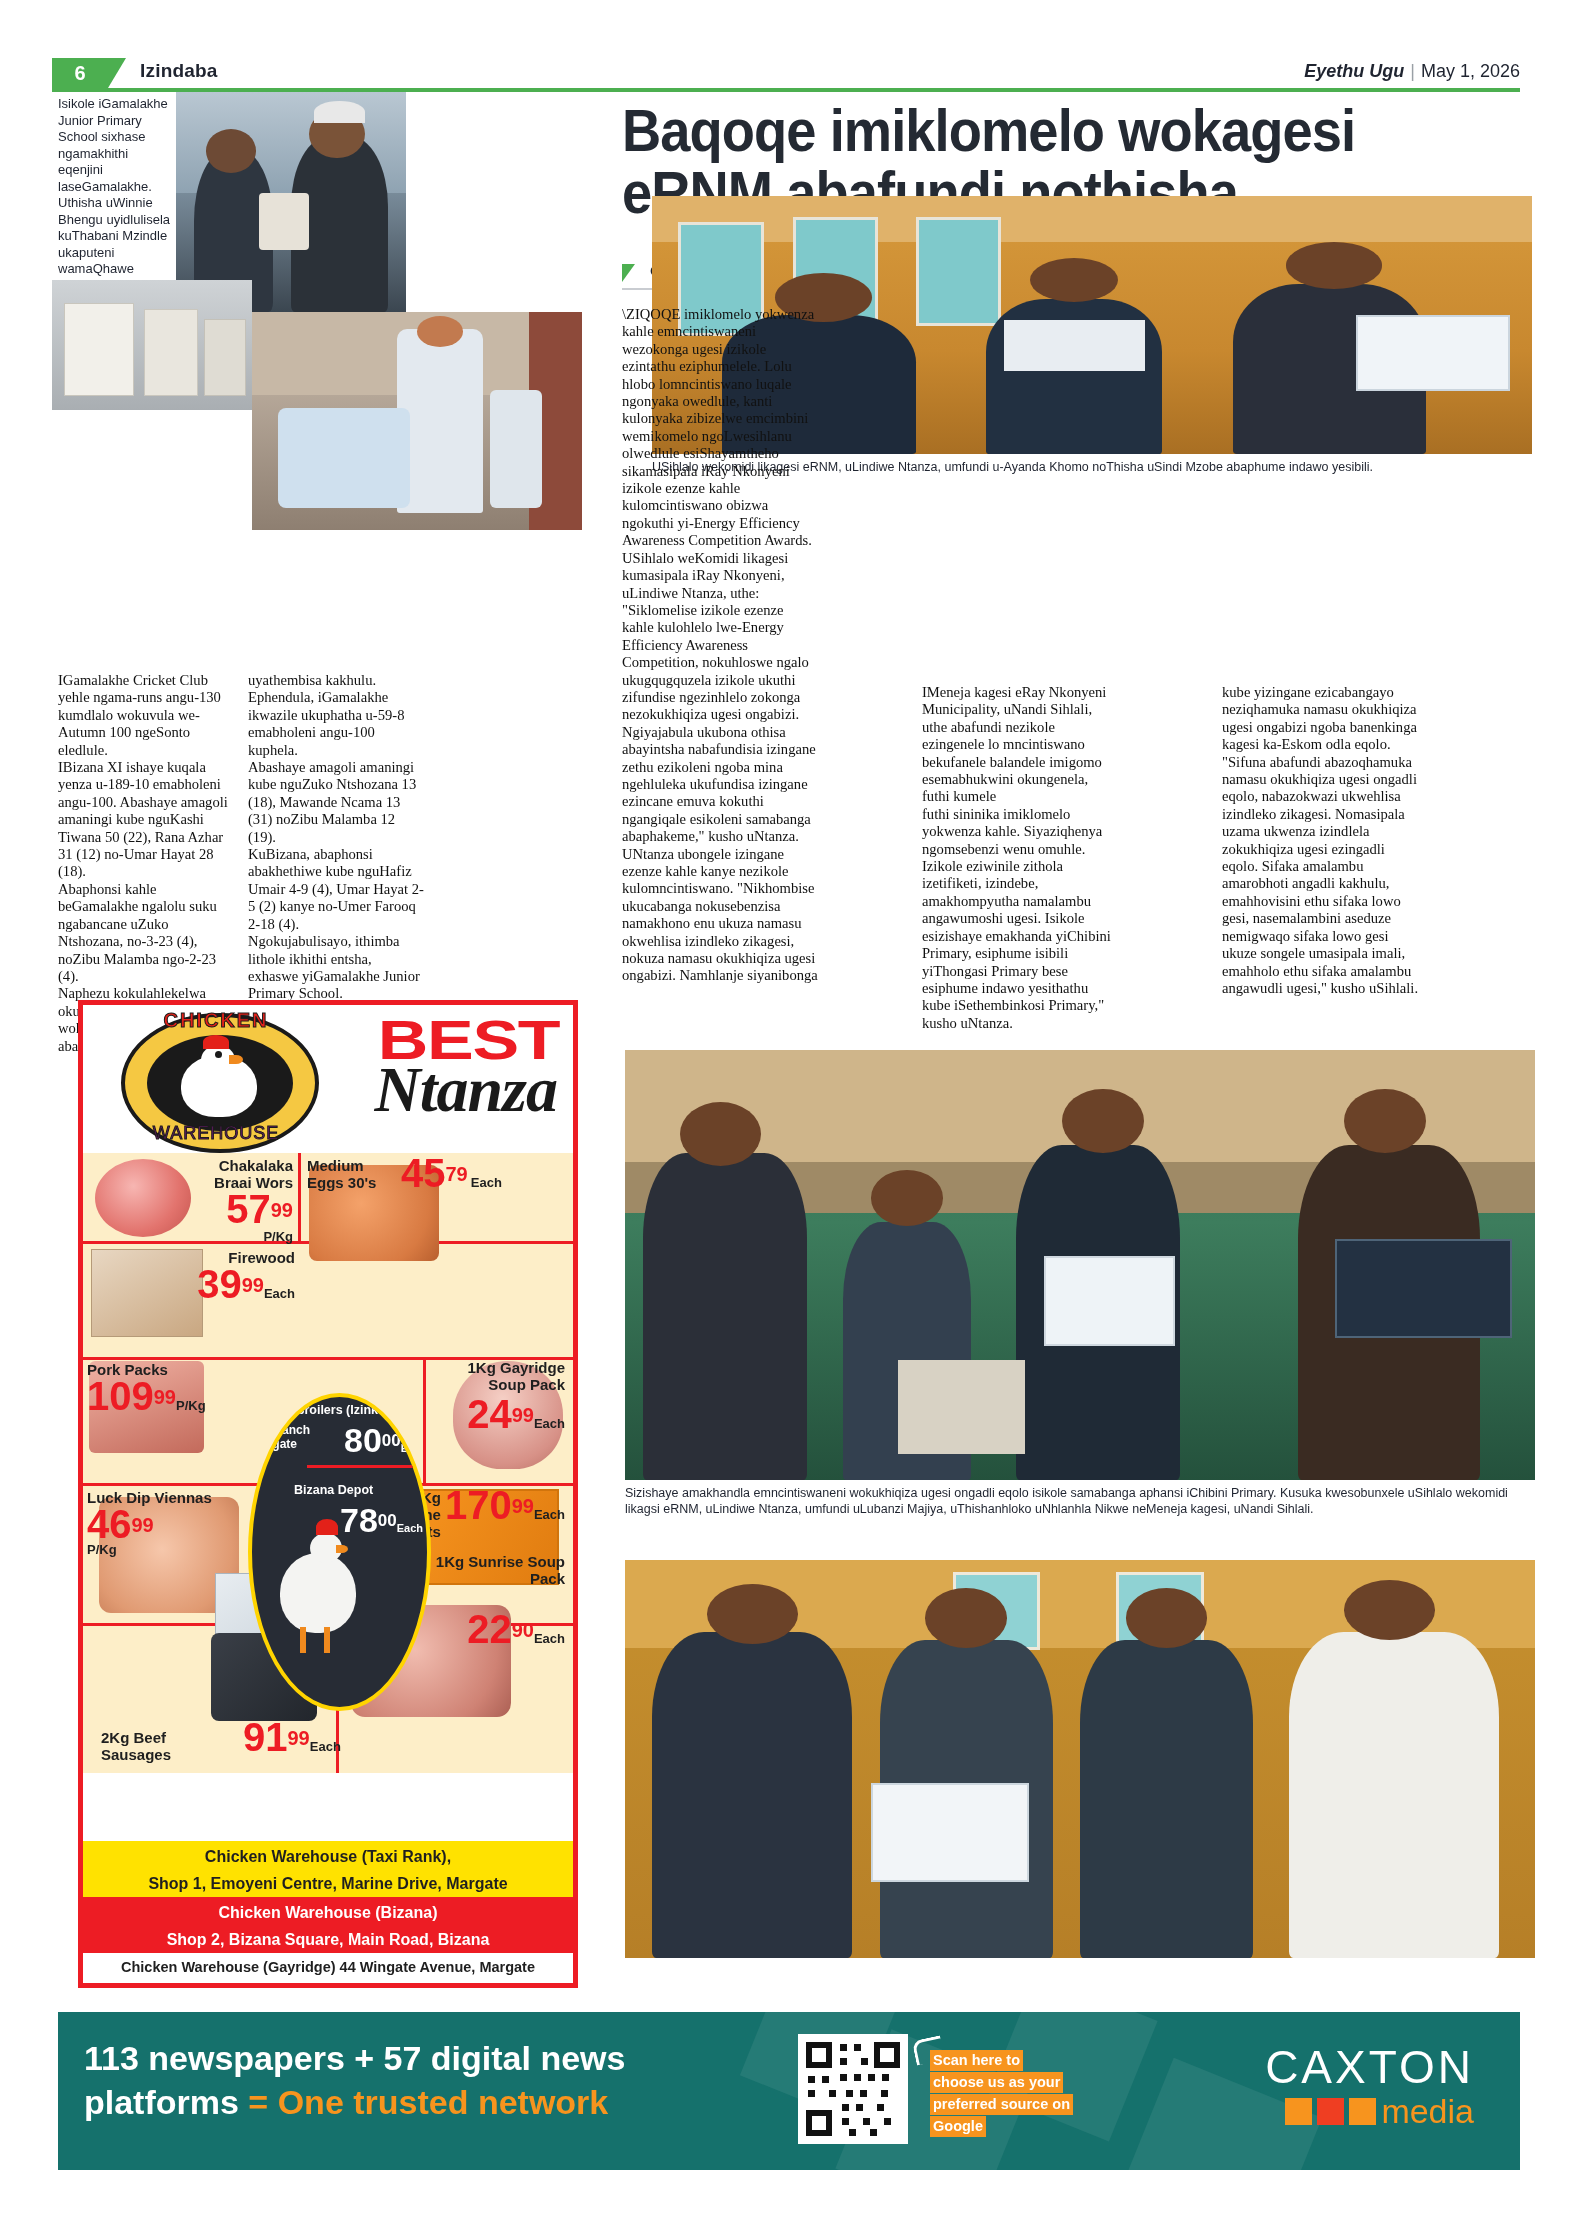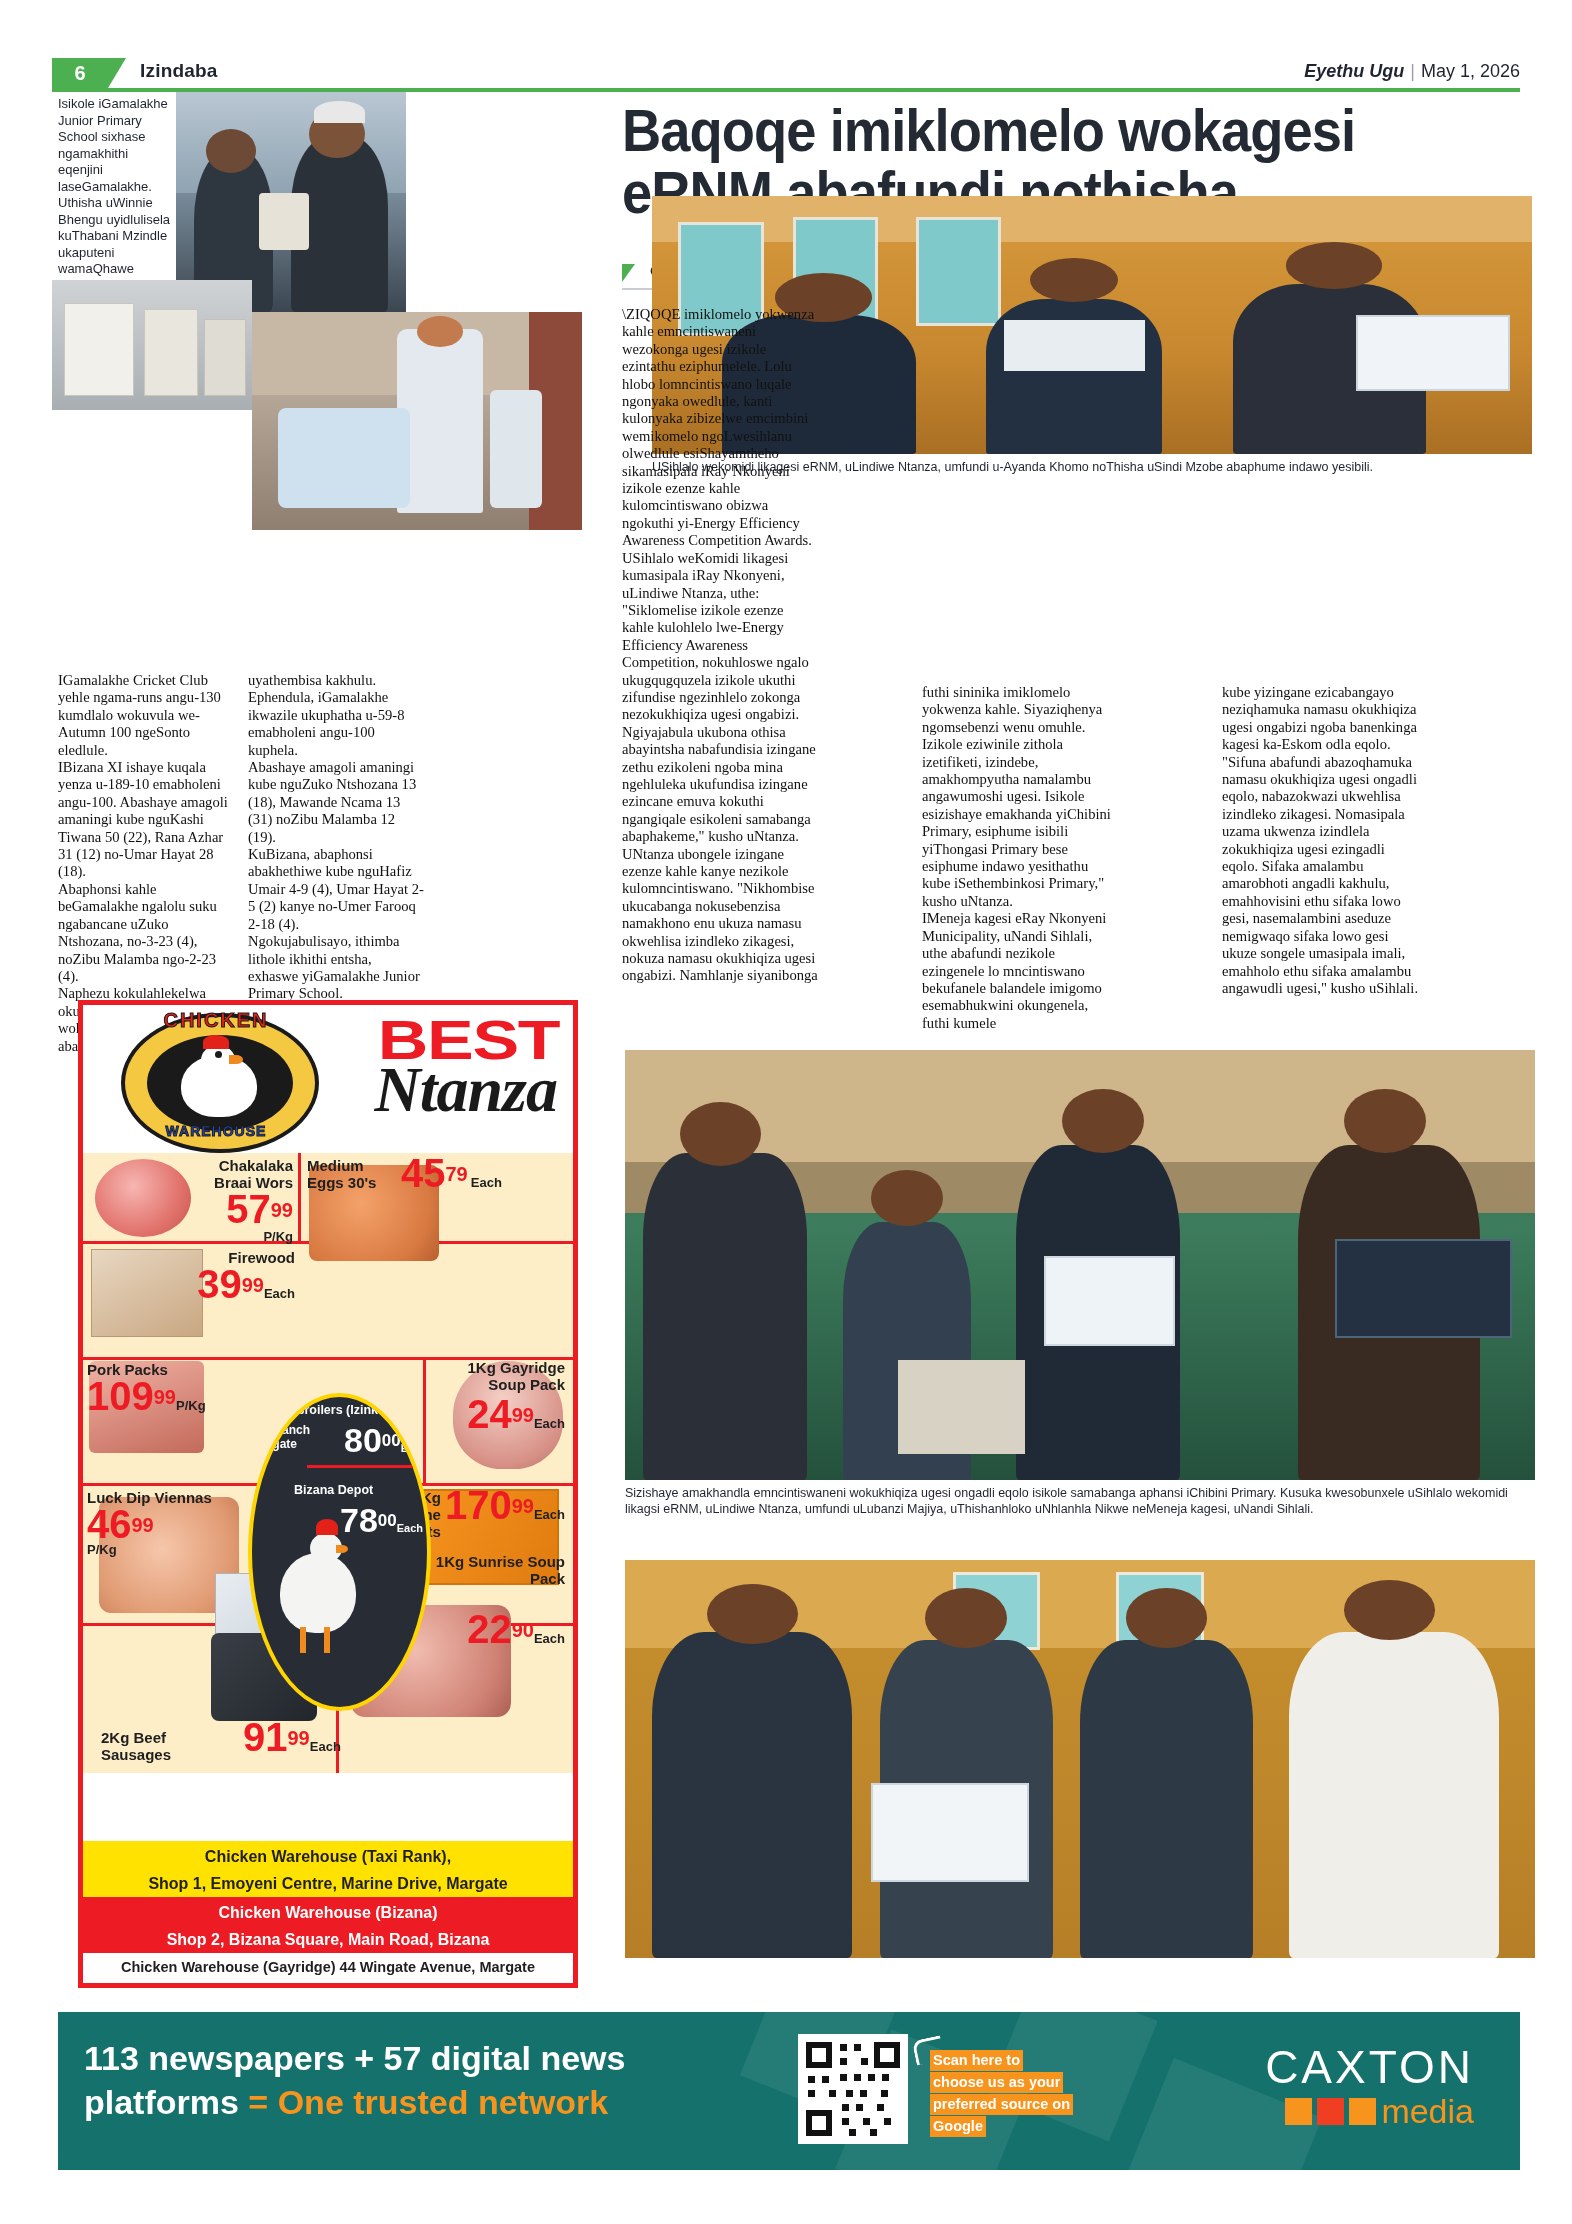--- a/index.html
+++ b/index.html
@@ -152,22 +152,22 @@
     <div style="position:absolute;left:80%;top:46%;width:17%;height:28%;background:#f0f4f8;border:2px solid #cbd5de;"></div>
   </div>
   <div class="cap" style="left:652px;top:460px;width:880px;">USihlalo wekomidi likagesi eRNM, uLindiwe Ntanza, umfundi u-Ayanda Khomo noThisha uSindi Mzobe abaphume indawo yesibili.</div>
 
   <div class="body-col" style="left:622px;top:306px;width:196px;">
     <p>\ZIQOQE imiklomelo yokwenza kahle emncintiswaneni wezokonga ugesi izikole ezintathu eziphumelele. Lolu hlobo lomncintiswano luqale ngonyaka owedlule, kanti kulonyaka zibizelwe emcimbini wemikomelo ngoLwesihlanu olwedlule esiShayamtheho sikamasipala iRay Nkonyeni izikole ezenze kahle kulomcintiswano obizwa ngokuthi yi-Energy Efficiency Awareness Competition Awards.</p>
     <p>USihlalo weKomidi likagesi kumasipala iRay Nkonyeni, uLindiwe Ntanza, uthe: "Siklomelise izikole ezenze kahle kulohlelo lwe-Energy Efficiency Awareness Competition, nokuhloswe ngalo ukugqugquzela izikole ukuthi zifundise ngezinhlelo zokonga nezokukhiqiza ugesi ongabizi. Ngiyajabula ukubona othisa abayintsha nabafundisia izingane zethu ezikoleni ngoba mina ngehluleka ukufundisa izingane ezincane emuva kokuthi ngangiqale esikoleni samabanga abaphakeme," kusho uNtanza.</p>
     <p>UNtanza ubongele izingane ezenze kahle kanye nezikole kulomncintiswano. "Nikhombise ukucabanga nokusebenzisa namakhono enu ukuza namasu okwehlisa izindleko zikagesi, nokuza namasu okukhiqiza ugesi ongabizi. Namhlanje siyanibonga</p>
   </div>
   <div class="body-col" style="left:922px;top:684px;width:196px;">
+    <p>IMeneja kagesi eRay Nkonyeni Municipality, uNandi Sihlali, uthe abafundi nezikole ezingenele lo mncintiswano bekufanele balandele imigomo esemabhukwini okungenela, futhi kumele</p>
     <p>futhi sininika imiklomelo yokwenza kahle. Siyaziqhenya ngomsebenzi wenu omuhle. Izikole eziwinile zithola izetifiketi, izindebe, amakhompyutha namalambu angawumoshi ugesi. Isikole esizishaye emakhanda yiChibini Primary, esiphume isibili yiThongasi Primary bese esiphume indawo yesithathu kube iSethembinkosi Primary," kusho uNtanza.</p>
-    <p>IMeneja kagesi eRay Nkonyeni Municipality, uNandi Sihlali, uthe abafundi nezikole ezingenele lo mncintiswano bekufanele balandele imigomo esemabhukwini okungenela, futhi kumele</p>
   </div>
   <div class="body-col" style="left:1222px;top:684px;width:200px;">
     <p>kube yizingane ezicabangayo neziqhamuka namasu okukhiqiza ugesi ongabizi ngoba banenkinga kagesi ka-Eskom odla eqolo.</p>
     <p>"Sifuna abafundi abazoqhamuka namasu okukhiqiza ugesi ongadli eqolo, nabazokwazi ukwehlisa izindleko zikagesi. Nomasipala uzama ukwenza izindlela zokukhiqiza ugesi ezingadli eqolo. Sifaka amalambu amarobhoti angadli kakhulu, emahhovisini ethu sifaka lowo gesi, nasemalambini aseduze nemigwaqo sifaka lowo gesi ukuze songele umasipala imali, emahholo ethu sifaka amalambu angawudli ugesi," kusho uSihlali.</p>
   </div>
 
   <div class="ph" style="left:625px;top:1050px;width:910px;height:430px;background:linear-gradient(180deg,#2f6f52 0%,#3d7d5d 40%,#24513c 100%);">
     <div style="position:absolute;left:0;top:0;width:100%;height:26%;background:#cfb58a;"></div>
     <div style="position:absolute;left:0;top:26%;width:100%;height:12%;background:#9f8a66;"></div>
     <div style="position:absolute;left:2%;top:24%;width:18%;height:76%;background:#2b2f38;border-radius:26% 26% 2% 2%;"></div>
@@ -205,21 +205,21 @@
 
       <div style="position:absolute;left:38px;top:8px;width:190px;height:132px;border-radius:50%;background:#f5c842;border:4px solid #1a1a1a;">
         <div style="position:absolute;left:22px;top:18px;right:22px;bottom:18px;border-radius:50%;background:#1a1a1a;"></div>
         <div style="position:absolute;left:56px;top:38px;width:76px;height:62px;border-radius:50% 50% 45% 45%;background:#fff;"></div>
         <div style="position:absolute;left:76px;top:28px;width:34px;height:30px;border-radius:50%;background:#fff;"></div>
         <div style="position:absolute;left:78px;top:18px;width:26px;height:14px;background:#e32119;border-radius:50% 50% 0 0;"></div>
         <div style="position:absolute;left:104px;top:38px;width:14px;height:9px;background:#f08a1e;border-radius:0 50% 50% 0;"></div>
         <div style="position:absolute;left:90px;top:34px;width:7px;height:7px;background:#1a1a1a;border-radius:50%;"></div>
       </div>
       <div style="position:absolute;left:46px;top:4px;width:174px;text-align:center;color:#e32119;font-weight:bold;font-size:20px;letter-spacing:2px;-webkit-text-stroke:1px #1a1a1a;">CHICKEN</div>
-      <div style="position:absolute;left:38px;top:118px;width:190px;text-align:center;color:#1d4ed8;font-weight:bold;font-size:14px;letter-spacing:1px;-webkit-text-stroke:1px #1a1a1a;">WAREHOUSE</div>
+      <div style="position:absolute;left:38px;top:118px;width:190px;text-align:center;color:#701a75;font-weight:normal;font-size:18px;letter-spacing:1px;-webkit-text-stroke:1px #1a1a1a;">WAREHOUSE</div>
 
       <div style="position:absolute;right:14px;top:2px;color:#ed1c24;font-weight:bold;font-size:56px;letter-spacing:-1px;
                   font-family:'Liberation Sans Narrow','Liberation Sans',sans-serif;transform:scaleX(1.25);transform-origin:right top;">BEST</div>
       <div style="position:absolute;right:16px;top:48px;color:#1a1a1a;font-style:italic;font-weight:bold;font-size:64px;
                   font-family:'Liberation Serif',serif;letter-spacing:-1px;">Ntanza</div>
     </div>
 
     <div class="ad-grid">
       <div class="vline" style="left:0;top:88px;width:490px;height:3px;"></div>
       <div class="vline" style="left:0;top:204px;width:490px;height:3px;"></div>

